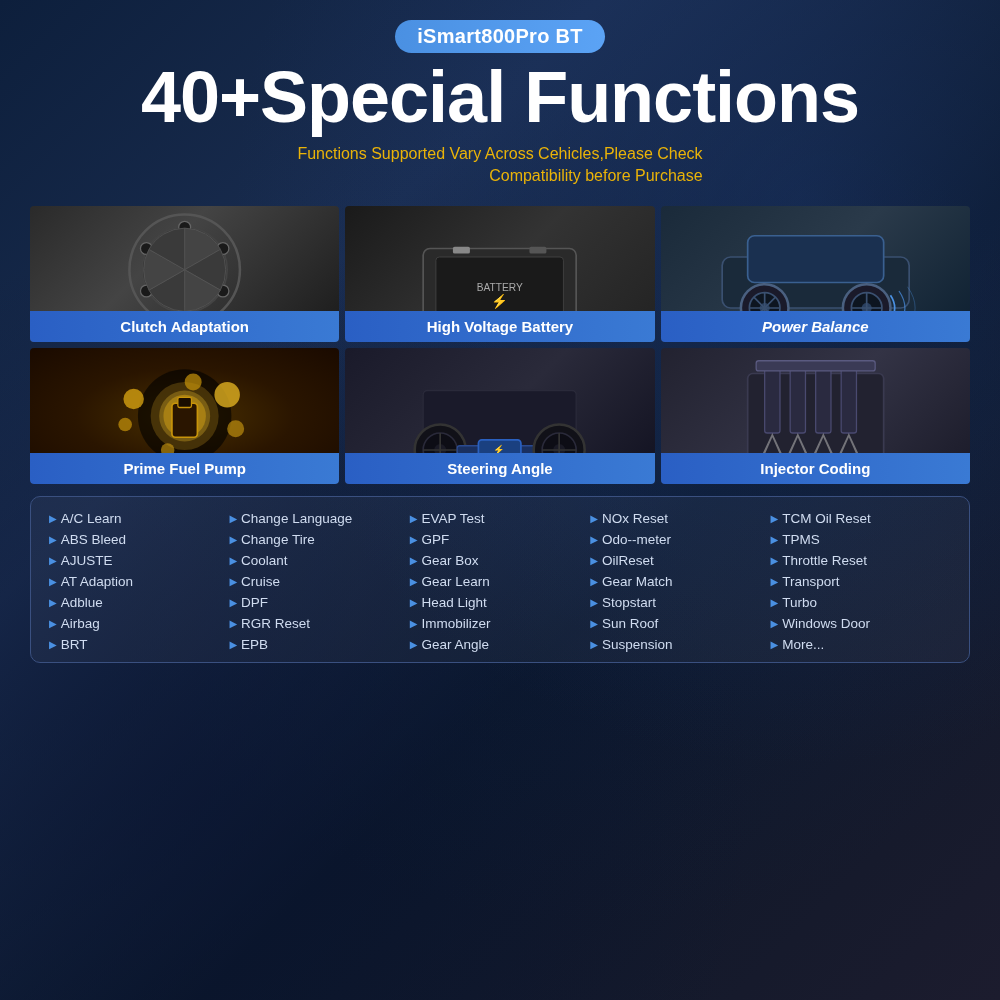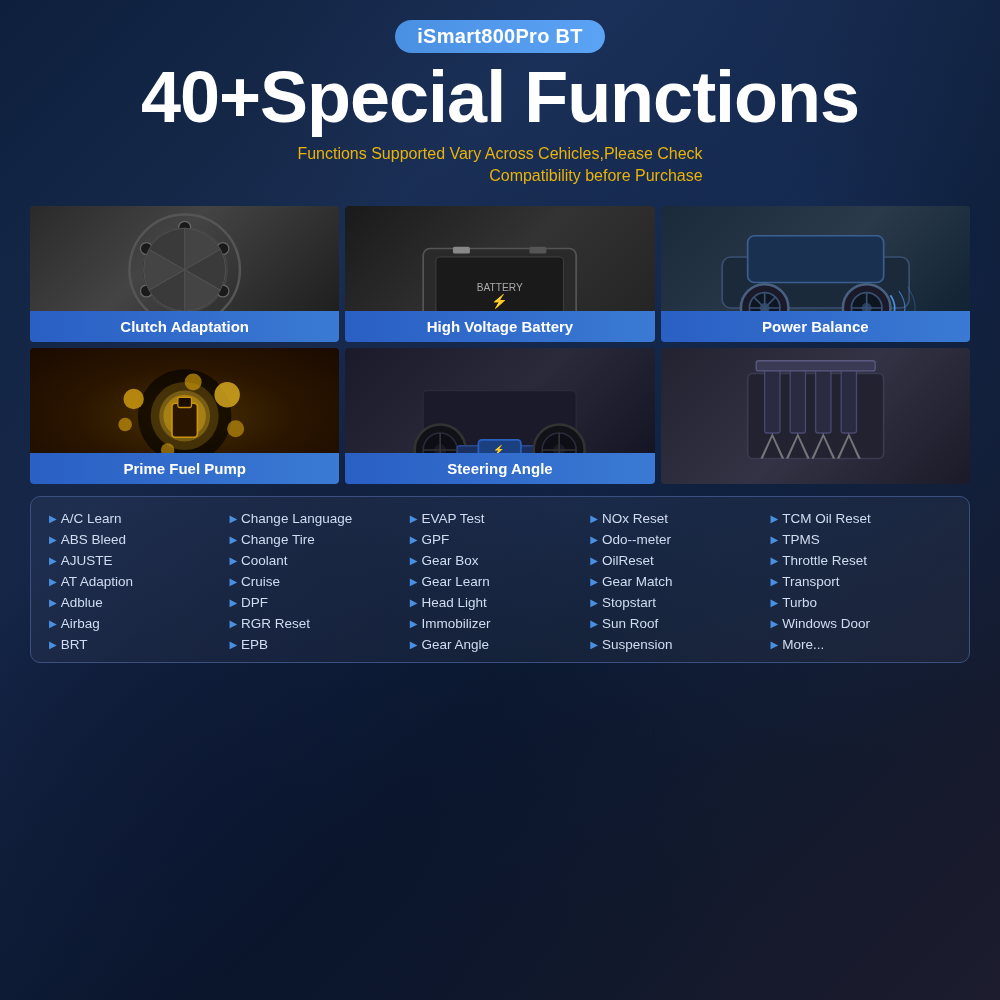--- a/index.html
+++ b/index.html
@@ -95,20 +95,21 @@
     .img-clutch {
       background: linear-gradient(135deg, #2a2a2a 0%, #444 40%, #1a1a1a 100%);
     }
     
     .img-battery {
       background: linear-gradient(135deg, #1a1a1a 0%, #333 50%, #222 100%);
     }
     
     .img-power {
       background: linear-gradient(135deg, #1a2a3a 0%, #2a3a4a 50%, #0d1f30 100%);
+      font-style: italic;
     }
     
     .img-fuel {
       background: radial-gradient(ellipse at center, #4a3000 0%, #2a1500 50%, #1a0a00 100%);
     }
     
     .img-steering {
       background: linear-gradient(135deg, #1a1a2a 0%, #2a2a3a 50%, #111120 100%);
     }
     
@@ -317,20 +318,21 @@
         <rect x="150" y="20" width="18" height="80" rx="3" fill="#2a2a40" stroke="#4a4a70" stroke-width="1.5"></rect>
         <rect x="180" y="20" width="18" height="80" rx="3" fill="#2a2a40" stroke="#4a4a70" stroke-width="1.5"></rect>
 
         <path d="M99,100 L85,130 L88,130 L99,105 L110,130 L113,130 Z" fill="#aaa" opacity="0.6"></path>
         <path d="M129,100 L115,130 L118,130 L129,105 L140,130 L143,130 Z" fill="#aaa" opacity="0.6"></path>
         <path d="M159,100 L145,130 L148,130 L159,105 L170,130 L173,130 Z" fill="#aaa" opacity="0.6"></path>
         <path d="M189,100 L175,130 L178,130 L189,105 L200,130 L203,130 Z" fill="#aaa" opacity="0.6"></path>
 
         <rect x="80" y="15" width="140" height="12" rx="3" fill="#3a3a55" stroke="#5a5a80" stroke-width="1.5"></rect>
       </svg>
+      <div class="grid-label">Injector Coding</div>
     </div>
 
   </div>
 
   <div class="functions-box">
     <div class="functions-grid">
 
       <div class="func-column">
 
       <div class="func-item">

